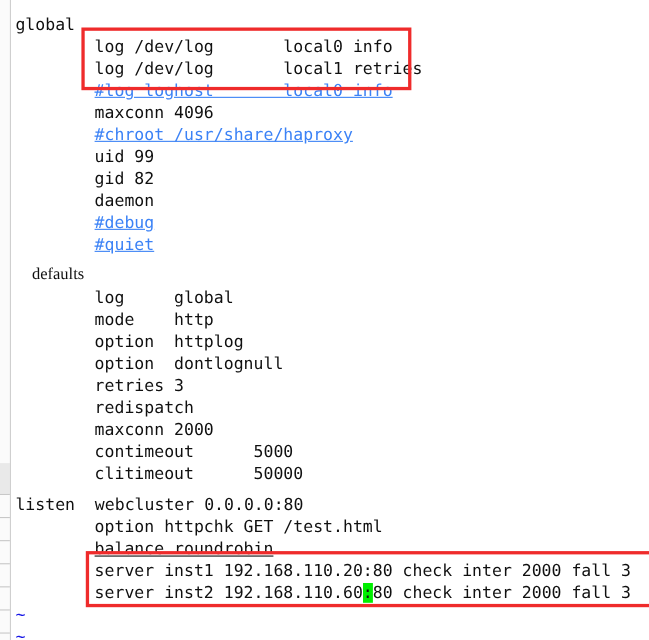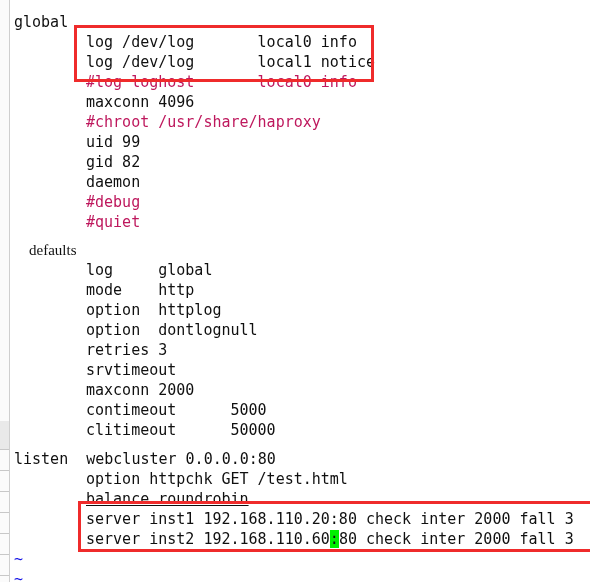--- a/index.html
+++ b/index.html
@@ -60,21 +60,21 @@
     position: absolute;
     left: 0;
     white-space: pre;
     font-family: "DejaVu Sans Mono", "Liberation Mono", monospace;
     font-size: 15px;
     line-height: 20px;
     height: 20px;
     letter-spacing: 0px;
     color: #101010;
   }
-  .line.comment { color: #be185d; }
+  .line.comment { color: #3b82f6; text-decoration: underline; }
   .line.tilde   { color: #1414e6; }
 
   
   .cursor {
     background: #00ef00;
     color: #101010;
   }
 
   
   .redbox {
@@ -99,36 +99,36 @@
       <div class="gutter-line" style="top: 491px; background: rgb(200, 200, 200);"></div>
       <div class="gutter-line" style="top: 512px; background: rgb(200, 200, 200);"></div>
       <div class="gutter-line" style="top: 533px; background: rgb(200, 200, 200);"></div>
       <div class="gutter-line" style="top: 554px; background: rgb(200, 200, 200);"></div>
       <div class="gutter-line" style="top: 575px; background: rgb(200, 200, 200);"></div>
     </div>
 
   <div id="editor">
       <div class="line" style="top: 12px; left: 14px;">global</div>
       <div class="line" style="top: 32px; left: 86px;">log /dev/log       local0 info</div>
-      <div class="line" style="top: 52px; left: 86px;">log /dev/log       local1 notice</div>
+      <div class="line" style="top: 52px; left: 86px;">log /dev/log       local1 retries</div>
       <div class="line comment" style="top: 72px; left: 86px;">#log loghost       local0 info</div>
       <div class="line" style="top: 92px; left: 86px;">maxconn 4096</div>
       <div class="line comment" style="top: 112px; left: 86px;">#chroot /usr/share/haproxy</div>
       <div class="line" style="top: 132px; left: 86px;">uid 99</div>
       <div class="line" style="top: 152px; left: 86px;">gid 82</div>
       <div class="line" style="top: 172px; left: 86px;">daemon</div>
       <div class="line comment" style="top: 192px; left: 86px;">#debug</div>
       <div class="line comment" style="top: 212px; left: 86px;">#quiet</div>
       <div class="line" style="top: 240px; left: 29px; font-family: Liberation Serif, serif;">defaults</div>
       <div class="line" style="top: 260px; left: 86px;">log     global</div>
       <div class="line" style="top: 280px; left: 86px;">mode    http</div>
       <div class="line" style="top: 300px; left: 86px;">option  httplog</div>
       <div class="line" style="top: 320px; left: 86px;">option  dontlognull</div>
       <div class="line" style="top: 340px; left: 86px;">retries 3</div>
-      <div class="line" style="top: 360px; left: 86px;">srvtimeout</div>
+      <div class="line" style="top: 360px; left: 86px;">redispatch</div>
       <div class="line" style="top: 380px; left: 86px;">maxconn 2000</div>
       <div class="line" style="top: 400px; left: 86px;">contimeout      5000</div>
       <div class="line" style="top: 420px; left: 86px;">clitimeout      50000</div>
       <div class="line" style="top: 449px; left: 14px;">listen  webcluster 0.0.0.0:80</div>
       <div class="line" style="top: 469px; left: 86px;">option httpchk GET /test.html</div>
       <div class="line" style="top: 489px; left: 86px; text-decoration: underline;">balance roundrobin</div>
       <div class="line" style="top: 509px; left: 86px;">server inst1 192.168.110.20:80 check inter 2000 fall 3</div>
       <div class="line" style="top: 529px; left: 86px;"><span>server inst2 192.168.110.60</span><span class="cursor" style="background: rgb(0, 239, 0);">:</span><span>80 check inter 2000 fall 3</span></div>
       <div class="line tilde" style="top: 549px; left: 14px; color: rgb(20, 20, 230);">~</div>
       <div class="line tilde" style="top: 569px; left: 14px; color: rgb(20, 20, 230);">~</div>

